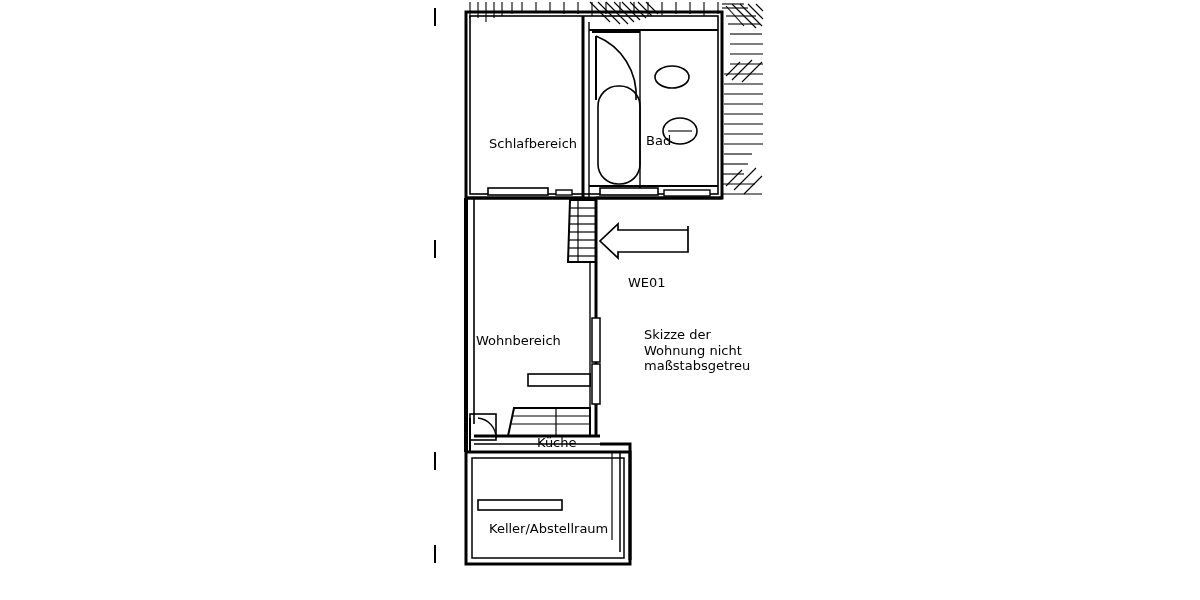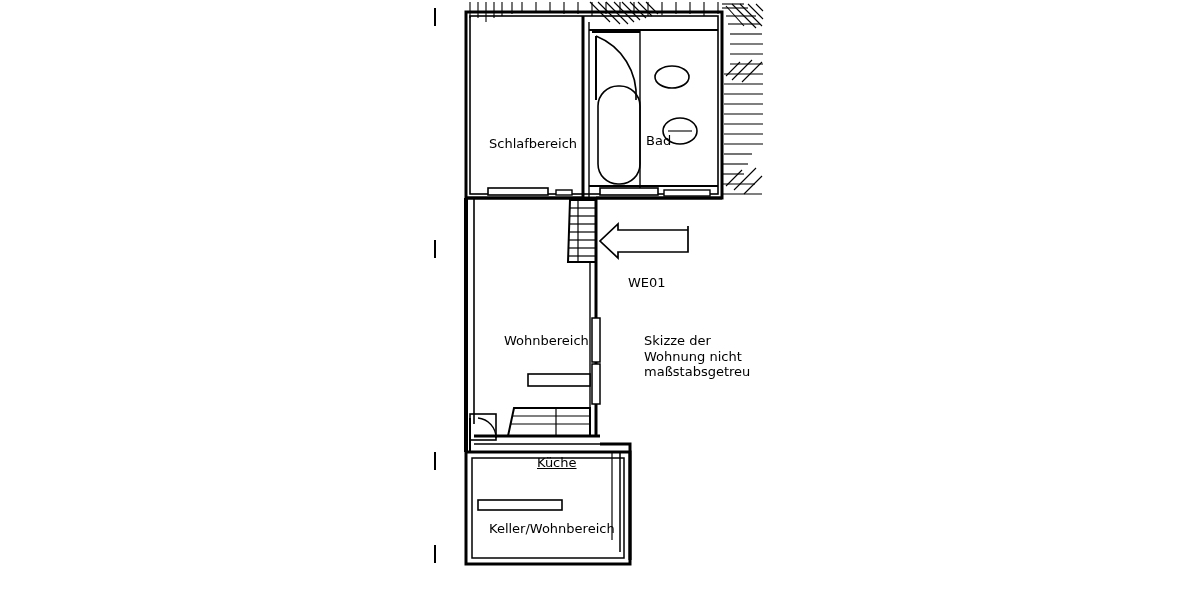--- a/index.html
+++ b/index.html
@@ -205,21 +205,21 @@
     <line x1="668" y1="131" x2="692" y2="131" stroke-width="1.1"></line>
   </g>
 
   <g stroke="#000000" fill="none" stroke-width="1.7">
     <path d="M688 226 L688 252 L618 252 L618 258 L600 241 L618 224 L618 230 L688 230 Z"></path>
   </g>
 </svg>
 
 <div class="label" style="left:489px; top:93px;">Schlafbereich</div>
 <div class="label" style="left:646px; top:90px;">Bad</div>
-<div class="label" style="left:504px; top:290px;">Wohnbereich</div>
-<div class="label" style="left:537px; top:412px;text-decoration:underline;">Küche</div>
-<div class="label" style="left:489px; top:478px;">Keller/Wohnbereich</div>
+<div class="label" style="left:476px; top:290px;">Wohnbereich</div>
+<div class="label" style="left:537px; top:392px;">Küche</div>
+<div class="label" style="left:489px; top:478px;">Keller/Abstellraum</div>
 
 <div class="label" style="left:628px; top:232px;">WE01</div>
 
-<div class="note" style="left:644px; top:327px; width:150px;margin-top:6px;">Skizze der
+<div class="note" style="left:644px; top:327px; width:150px;">Skizze der
 Wohnung nicht
 maßstabsgetreu</div>
 
 </body></html>

